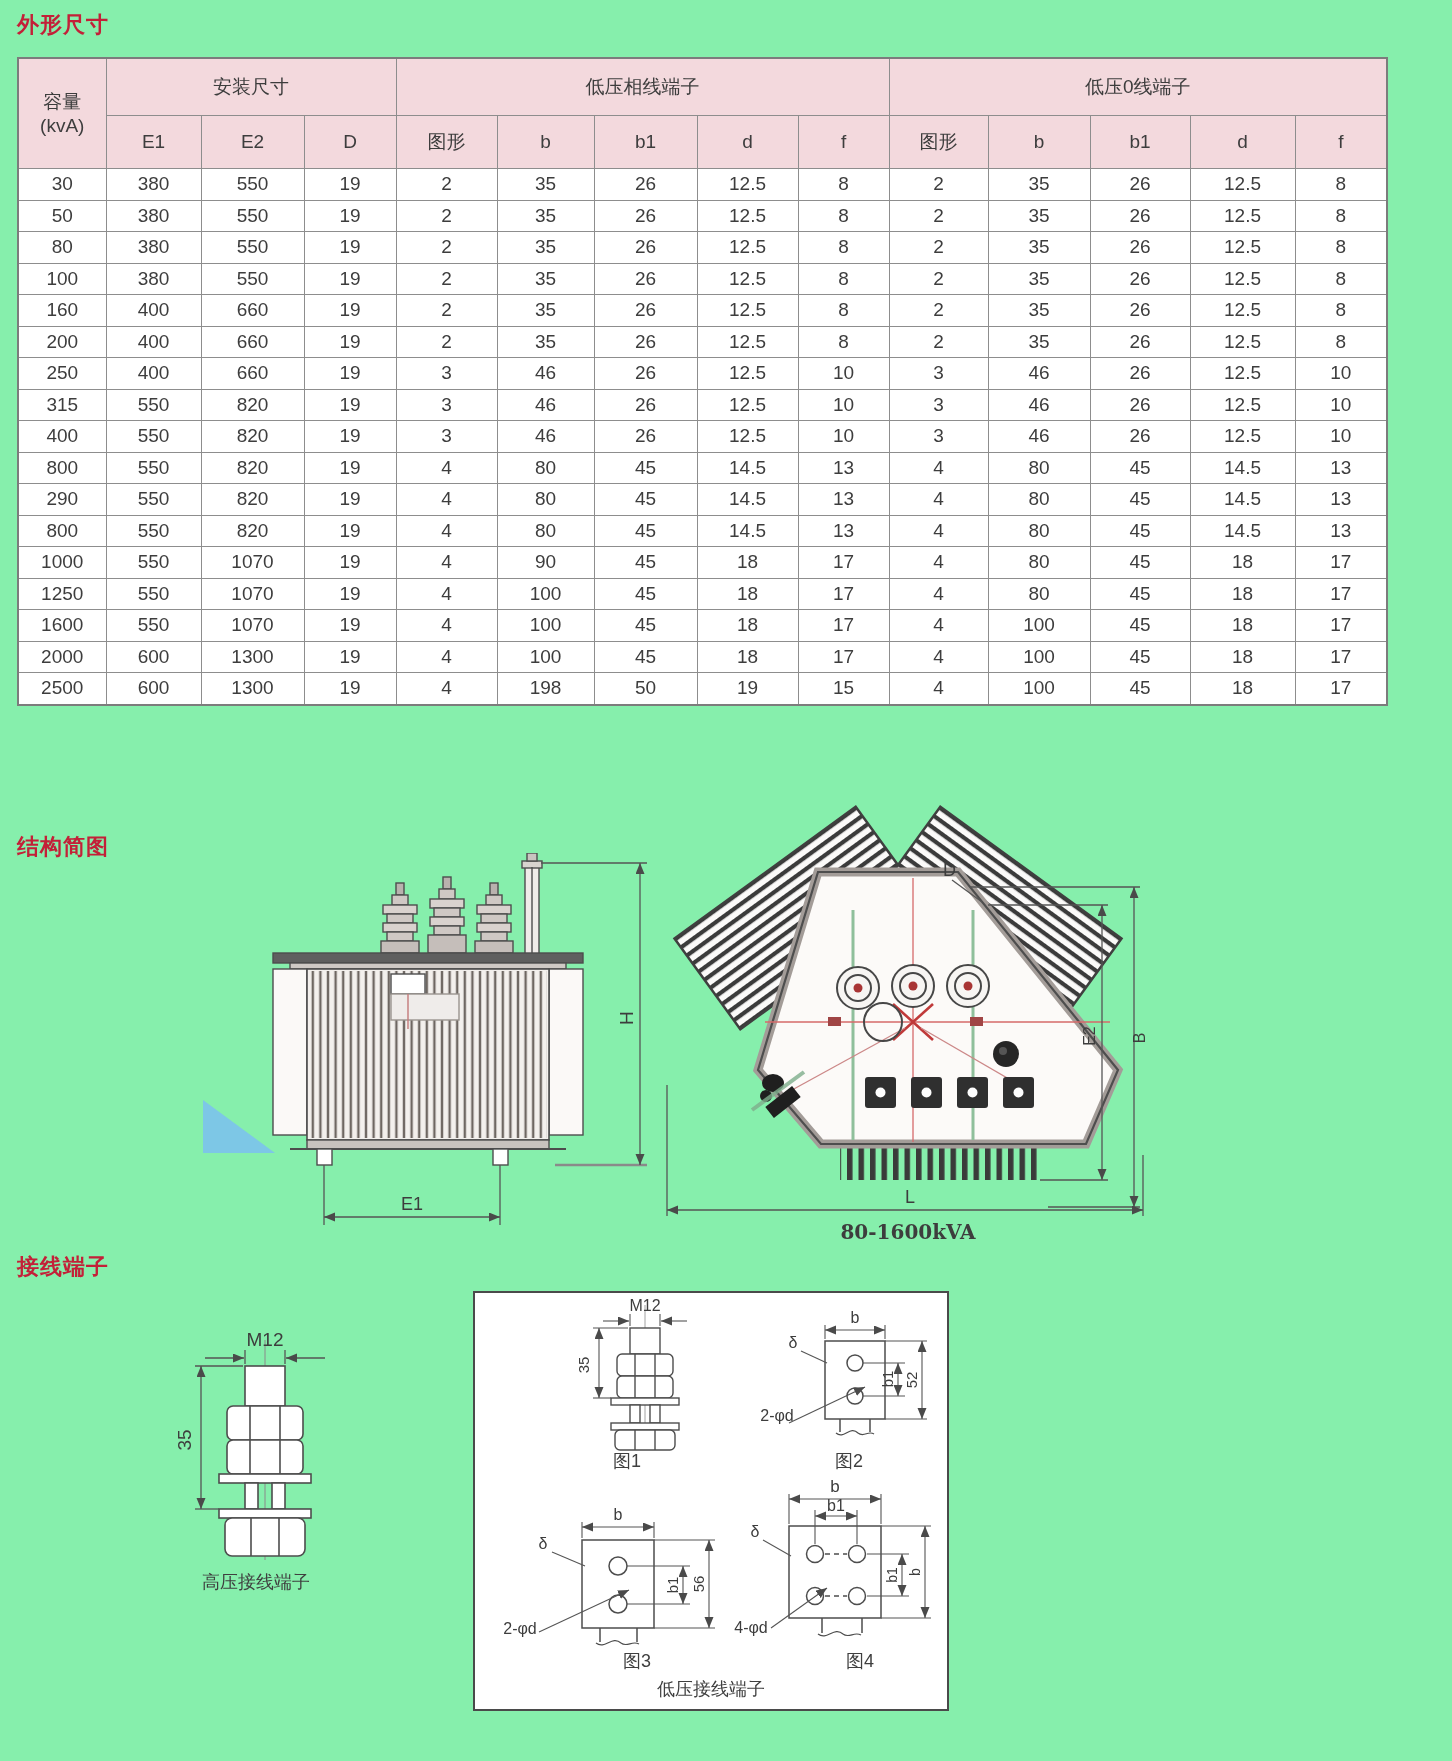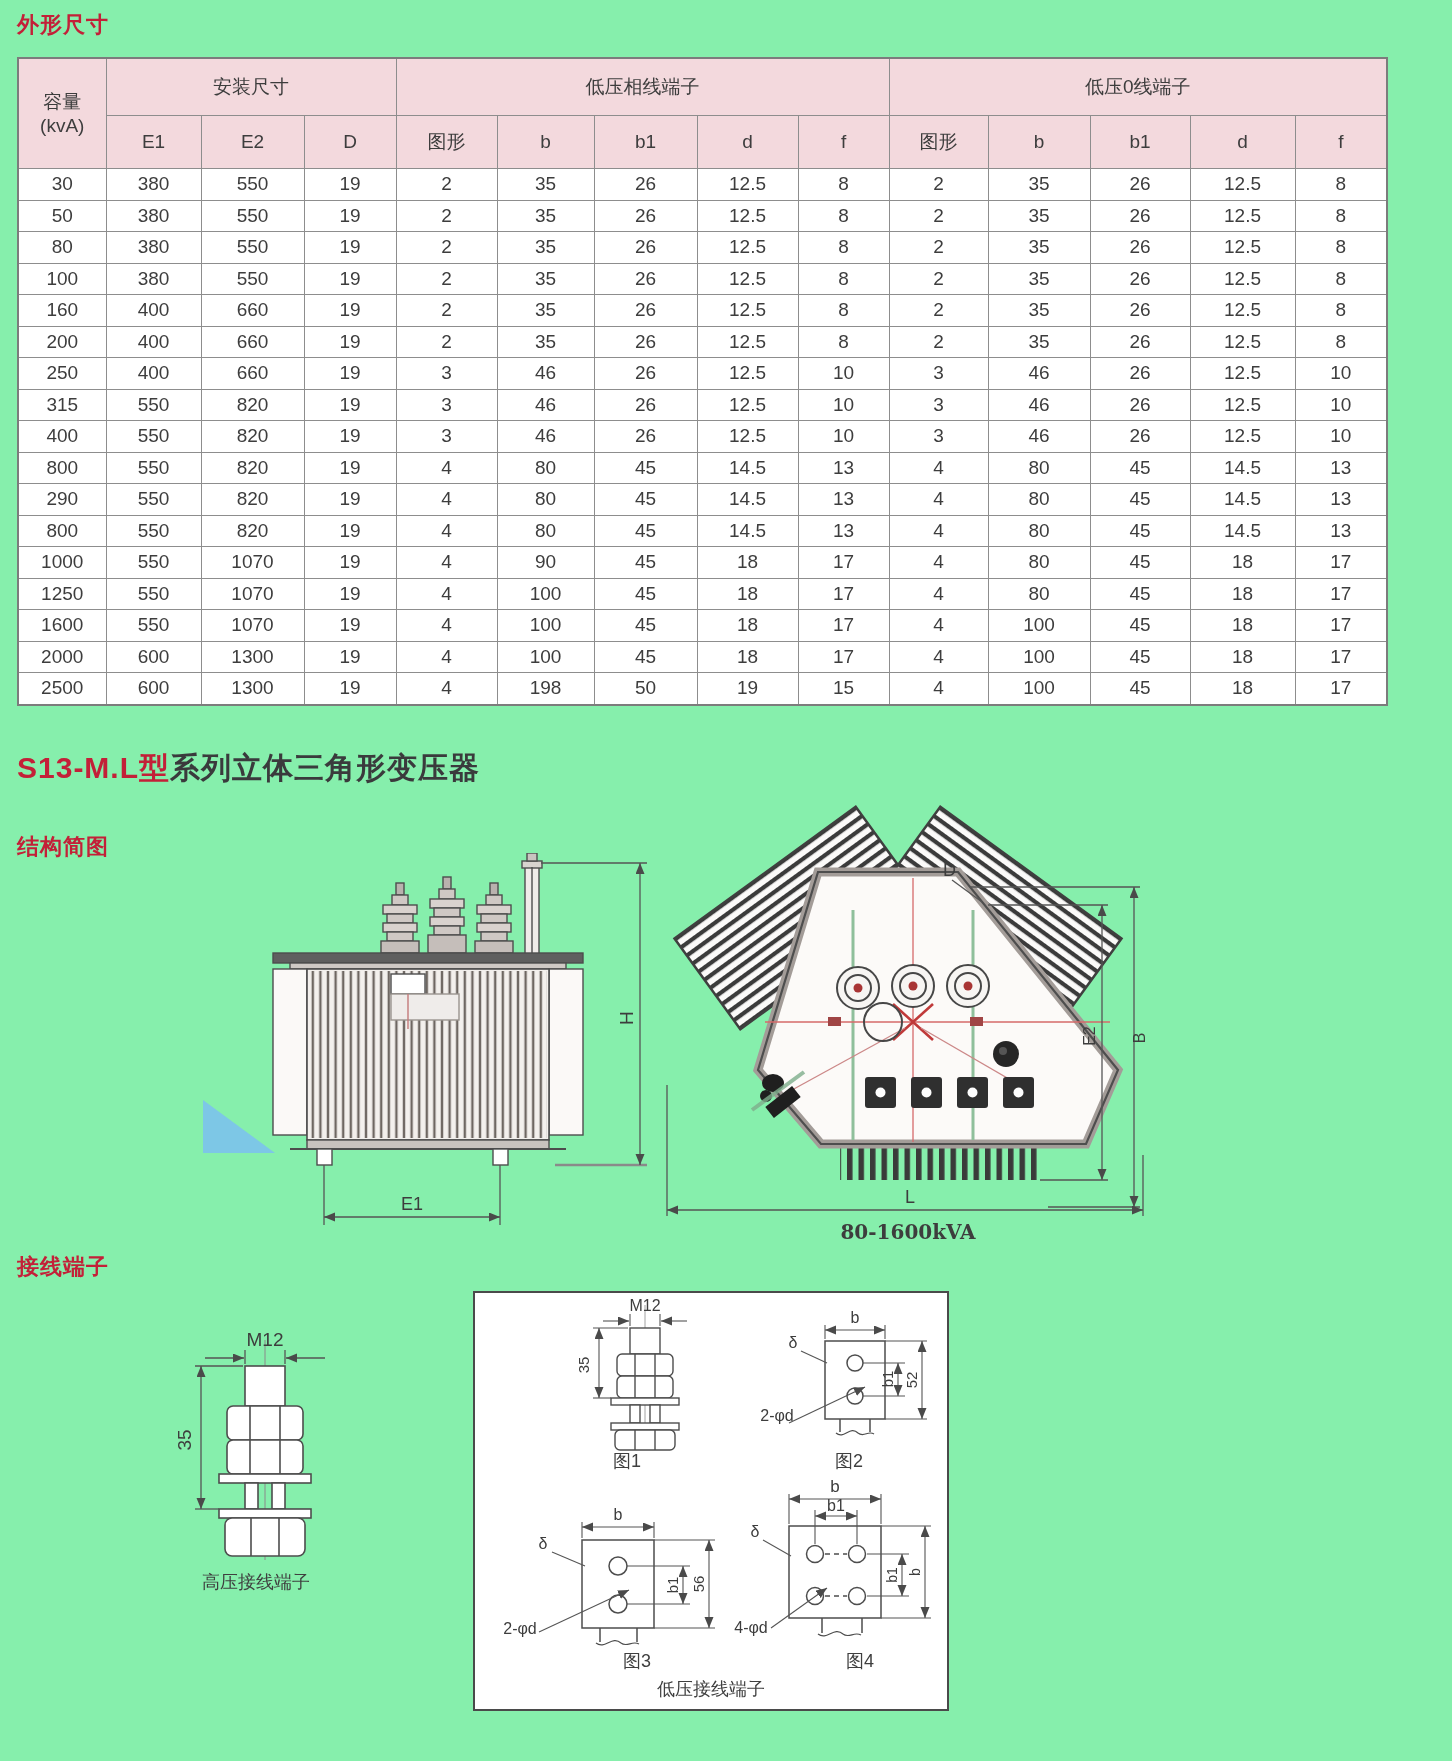--- a/index.html
+++ b/index.html
@@ -363,23 +363,20 @@
           <td>15</td>
           <td>4</td>
           <td>100</td>
           <td>45</td>
           <td>18</td>
           <td>17</td>
         </tr>
       </tbody>
   </table>
 
-  <div class="abs big-head" style="left:17px;top:748px">
-    <span class="red">S13-M.L型</span><span>系列立体三角形变压器</span>
-  </div>
 
   <div class="abs red-head" style="left:17px;top:832px">结构简图</div>
 
   <svg class="abs" style="left:195px;top:853px" width="470" height="387" viewBox="0 0 470 387">
     <g stroke="#4d4d4d" stroke-width="1.4" fill="none">
 
       <rect x="330" y="14" width="14" height="88" fill="#f0ece9"></rect>
       <rect x="327" y="8" width="20" height="7" fill="#d8d3cf"></rect>
       <rect x="332" y="0" width="10" height="8" fill="#c9c4c0"></rect>
       <line x1="337" y1="14" x2="337" y2="100"></line>

